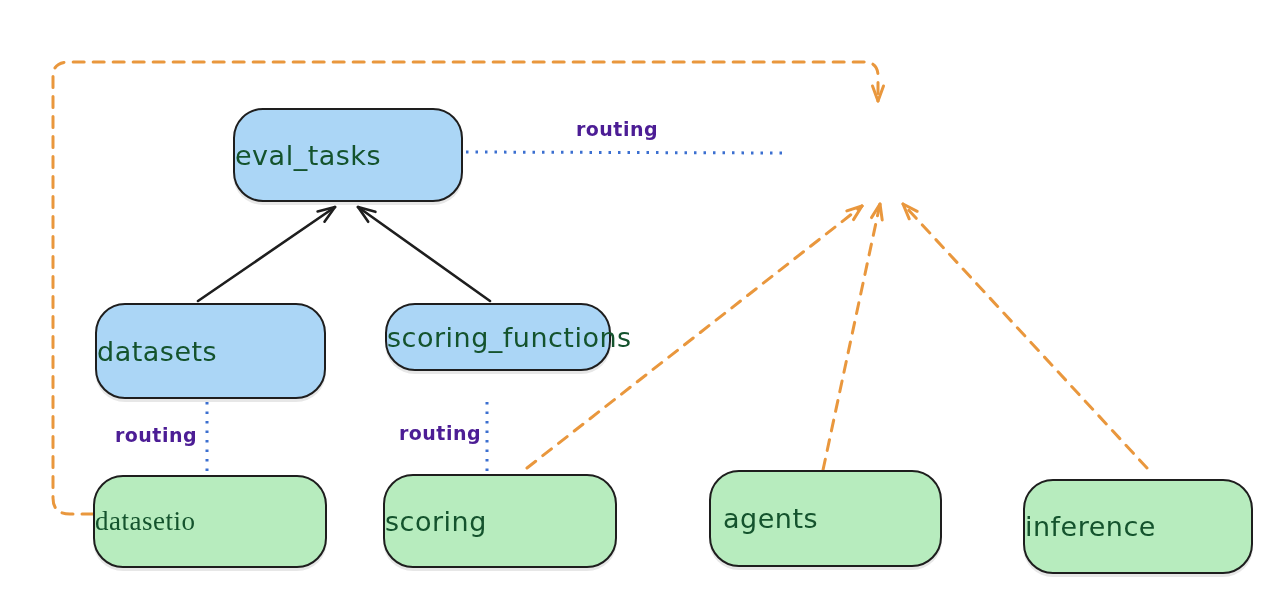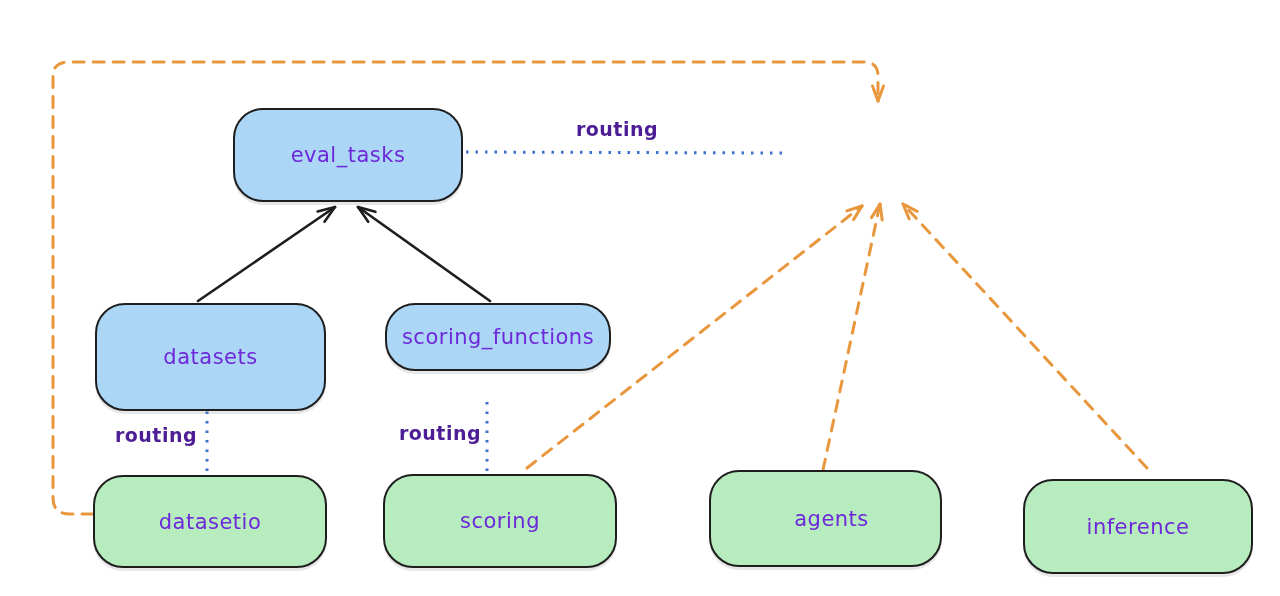--- a/index.html
+++ b/index.html
@@ -22,45 +22,44 @@
     height: 596px;
     pointer-events: none;
   }
   .node {
     position: absolute;
     box-sizing: border-box;
     border: 2.5px solid #1e1e1e;
     border-radius: 30px;
     display: flex;
     align-items: center;
-    justify-content: center;
-    font-size: 21px;
+    font-size: 27px;
     letter-spacing: 0.5px;
-    color: #6d28d9;
+    color: #14532d;
     box-shadow: 0 3px 0 rgba(120,120,120,0.18);
   }
   .node.blue  { background: #abd6f6; }
   .node.green { background: #b7ecbe; }
 
   .routing-label {
     position: absolute;
     width: 120px;
     text-align: center;
     font-size: 19px;
     font-weight: bold;
     letter-spacing: 0.5px;
     color: #4c1d95;
   }
 
   
   #n-eval_tasks        { left: 233px;  top: 108px; width: 230px; height: 94px; }
   #n-eval              { left: 785px;  top: 105px; width: 230px; height: 95px; }
-  #n-datasets          { left: 95px;   top: 303px; width: 231px; height: 108px; }
+  #n-datasets          { left: 95px;   top: 303px; width: 231px; height: 96px; }
   #n-scoring_functions { left: 385px;  top: 303px; width: 226px; height: 68px; }
-  #n-datasetio         { left: 93px;   top: 475px; width: 234px; height: 93px; }
+  #n-datasetio         { left: 93px;   top: 475px; width: 234px; height: 93px; font-family: Liberation Serif, serif; }
   #n-scoring           { left: 383px;  top: 474px; width: 234px; height: 94px; }
   #n-agents            { left: 709px;  top: 470px; width: 233px; height: 97px; padding-left: 12px; }
   #n-inference         { left: 1023px; top: 467px; width: 230px; height: 95px; margin-top: 12px; }
 
   #lbl-routing-top    { left: 557px; top: 118px; }
   #lbl-routing-left   { left: 96px;  top: 424px; }
   #lbl-routing-mid    { left: 380px; top: 422px; }
 </style>
 </head>
 <body>

